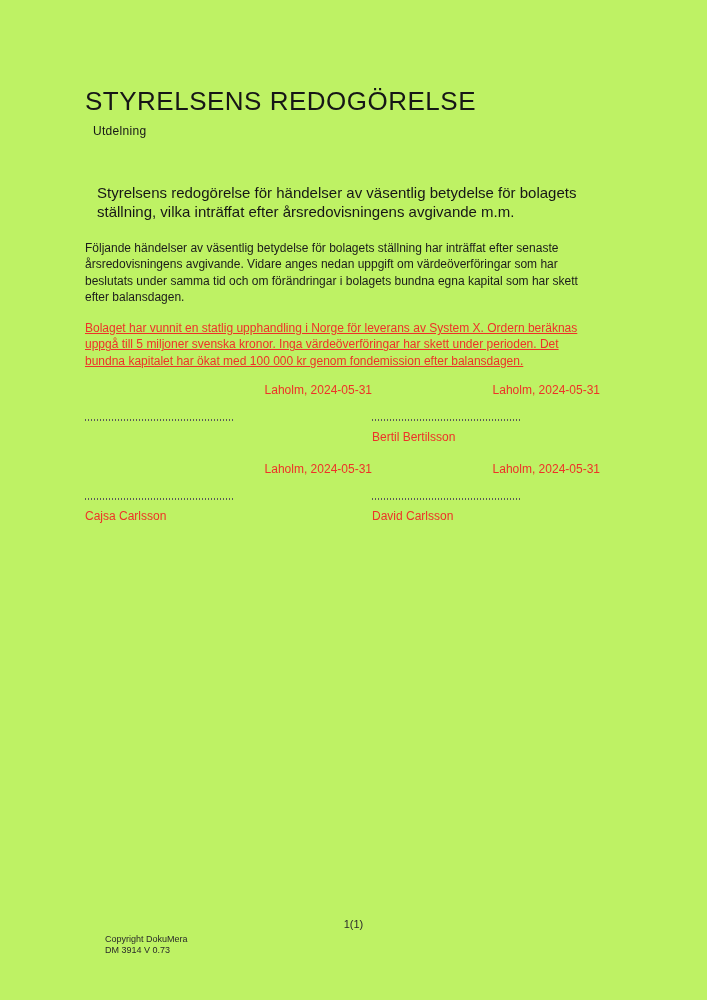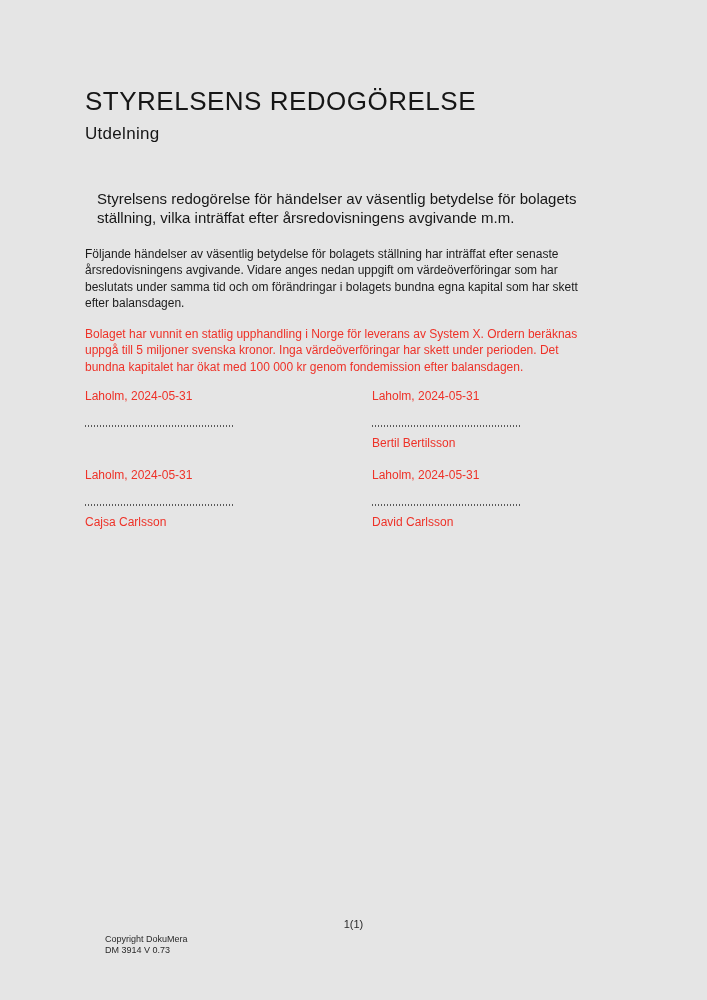--- a/index.html
+++ b/index.html
@@ -4,38 +4,38 @@
 <style>
   html, body {
     margin: 0;
     padding: 0;
     background: #ffffff;
   }
   .page {
     position: relative;
     width: 707px;
     height: 1000px;
-    background: #e5e5e5;
+    background: #bef264;
     box-sizing: border-box;
     padding: 86px 107px 0 85px;
     font-family: "Liberation Sans", sans-serif;
     color: #1b1b1b;
     overflow: hidden;
   }
   .doc-title {
     margin: 0;
     font-size: 26px;
     font-weight: 400;
     letter-spacing: 0.5px;
     color: #161616;
     white-space: nowrap;
   }
   .doc-subtitle {
-    margin: 7px 0 0 0;
-    font-size: 17px;
+    margin: 7px 0 0 8px;
+    font-size: 12px;
     letter-spacing: 0.3px;
     color: #161616;
   }
   .doc-heading {
     margin: 45px 0 0 12px;
     font-size: 15px;
     font-weight: 400;
     line-height: 19px;
     color: #161616;
     max-width: 515px;
@@ -46,30 +46,30 @@
     line-height: 14px;
   }
   .red { color: #ee3228; }
   .company-suffix { color: #1b1b1b; margin-left: 4px; }
   .para {
     margin: 19px 0 0 0;
     font-size: 12px;
     line-height: 16.3px;
     max-width: 517px;
   }
-  .para.highlight { margin-top: 15px; }
+  .para.highlight { margin-top: 15px; text-decoration: underline; }
   .sig-grid {
     margin-top: 14px;
     display: grid;
     grid-template-columns: 287px auto;
     grid-row-gap: 17px;
     max-width: 517px;
   }
   .sig-cell { font-size: 12px; }
-  .sig-date { line-height: 15px; }
+  .sig-date { line-height: 15px; text-align: right; }
   .sig-line {
     margin-top: 21px;
     width: 150px;
     height: 2px;
     background-image: repeating-linear-gradient(to right, #5a5a5a 0 1px, transparent 1px 3px);
   }
   .sig-name {
     margin-top: 9px;
     line-height: 15px;
   }

